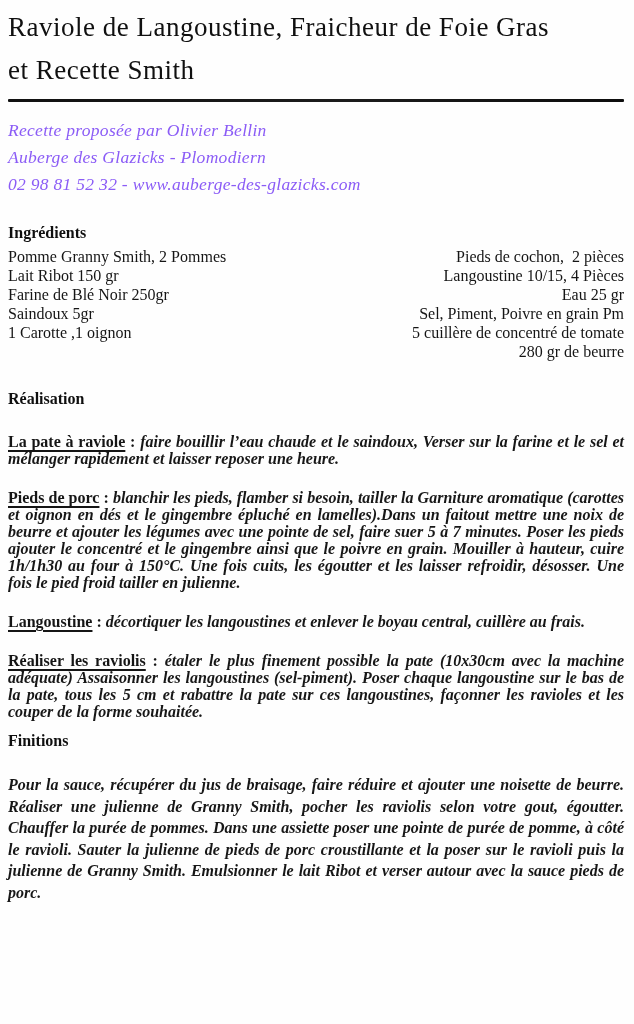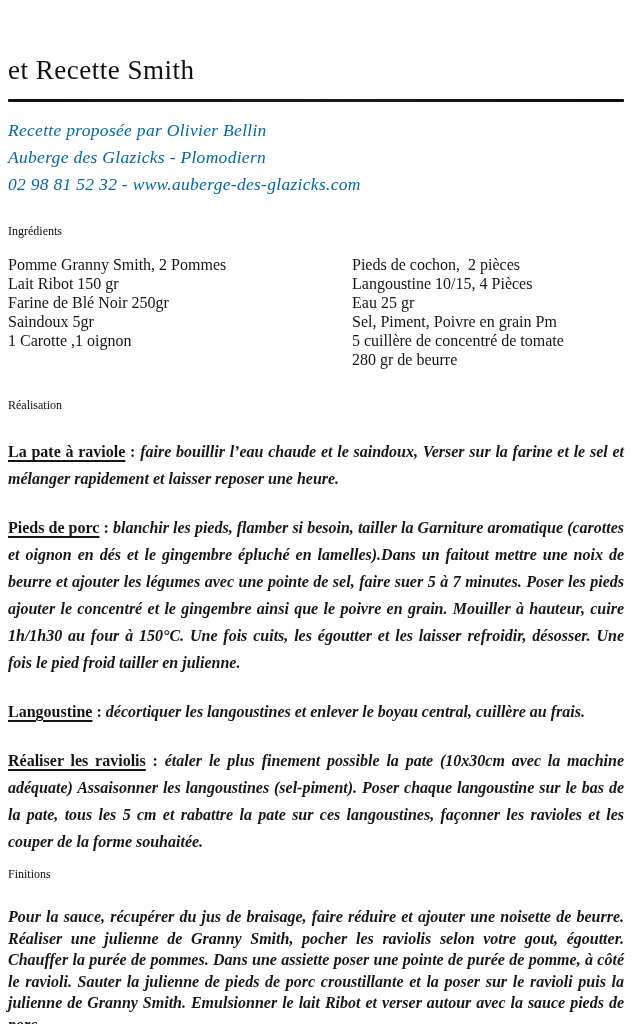--- a/index.html
+++ b/index.html
@@ -34,49 +34,49 @@
     background: linear-gradient(90deg, #111 0%, #1c1c1c 55%, #0d0d0d 100%);
     margin-top: 7px;
     border-radius: 1px;
   }
   
   .byline {
     margin-top: 15px;
     font-style: italic;
     font-size: 17.5px;
     line-height: 27px;
-    color: #0369a1;
+    color: #8b5cf6;
     letter-spacing: 0.3px;
   }
   
   .section-heading {
-    font-size: 12px;
-    font-weight: normal;
+    font-size: 16px;
+    font-weight: bold;
     margin: 0;
     color: #0f0f0f;
   }
   .heading-ingredients { margin-top: 26px; }
   .heading-realisation { margin-top: 29px; }
   .heading-finitions   { margin-top: 12px; }
   
   .ingredients-columns {
     display: flex;
-    margin-top: 16px;
+    margin-top: 5px;
     font-size: 16px;
     line-height: 19px;
   }
   .ing-col-left  { width: 344px; flex: 0 0 auto; }
-  .ing-col-right { flex: 1 1 auto; }
+  .ing-col-right { flex: 1 1 auto; text-align: right; }
   .ing-item { white-space: pre; }
   
   .step {
     margin: 0;
     margin-top: 22px;
     font-size: 16px;
-    line-height: 27px;
+    line-height: 17px;
     text-align: justify;
   }
   .step-first { margin-top: 25px; }
   .step-label {
     font-weight: bold;
     font-style: normal;
     text-decoration: underline;
     text-underline-offset: 3px;
     text-decoration-thickness: 1.5px;
   }
@@ -100,21 +100,21 @@
     font-weight: bold;
     color: #171717;
   }
 </style>
 </head>
 <body>
 
 <div class="page">
 
   <h1 class="title">
-    <br>
+    <span>Raviole de Langoustine, Fraicheur de Foie Gras</span><br>
     <span>et Recette Smith</span>
   </h1>
   <div class="title-divider"></div>
 
   <div class="byline">
     <div>Recette proposée par Olivier Bellin</div>
     <div>Auberge des Glazicks - Plomodiern</div>
     <div>02 98 81 52 32 - www.auberge-des-glazicks.com</div>
   </div>
 

